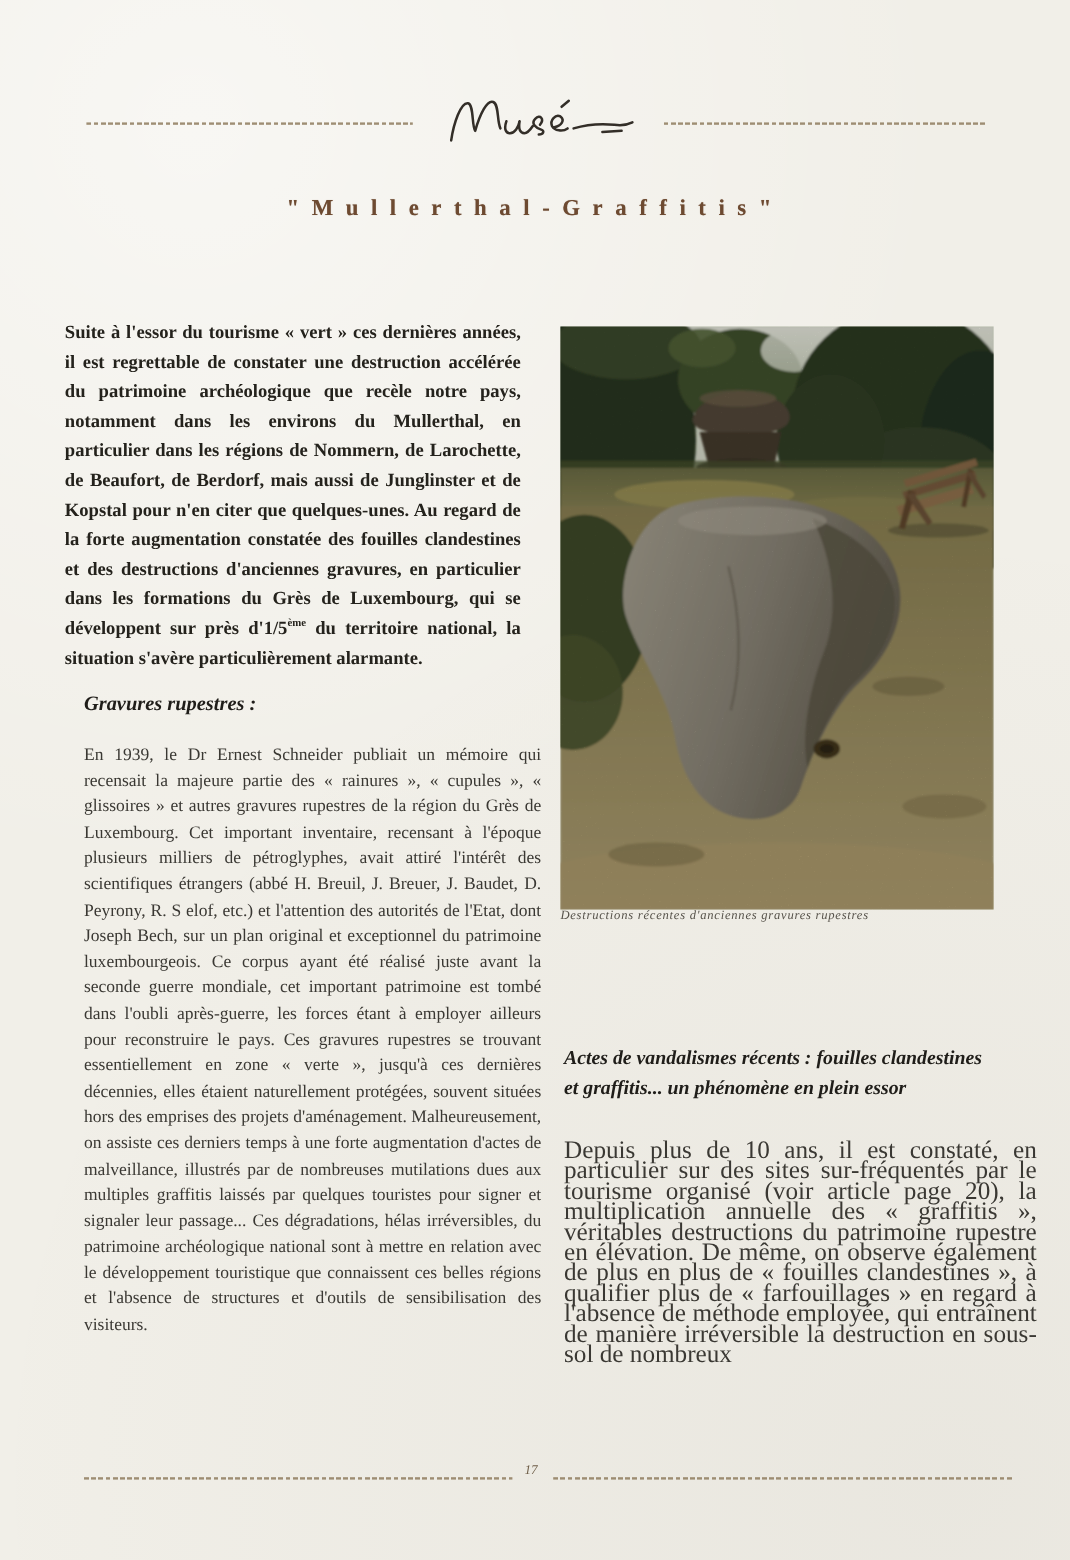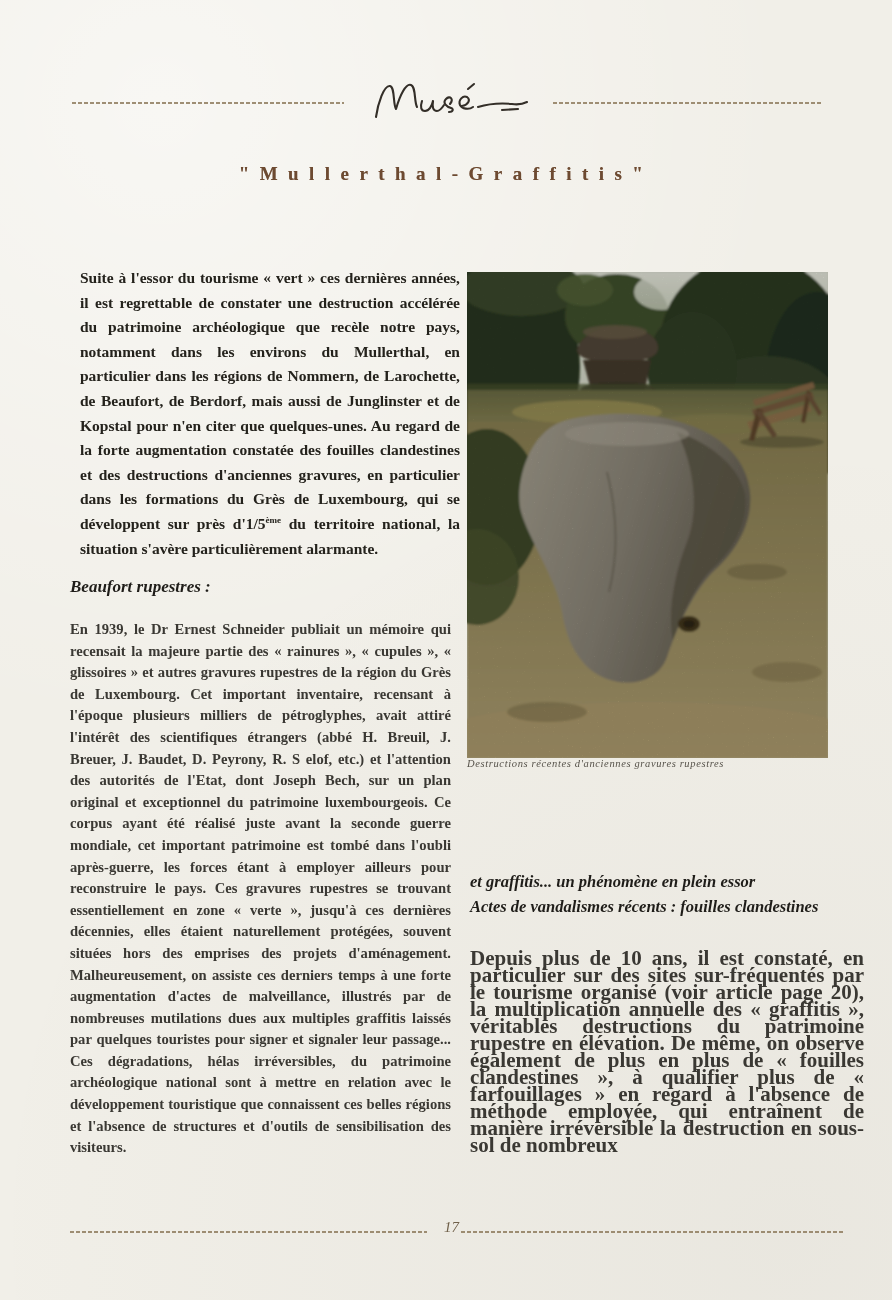--- a/index.html
+++ b/index.html
@@ -23,39 +23,39 @@
   .rule-top-right{left:553px;top:102px;width:268px;}
   .rule-bottom-left{left:70px;top:1231px;width:357px;}
   .rule-bottom-right{left:461px;top:1231px;width:384px;}
   .signature{position:absolute;left:362px;top:73px;width:185px;height:55px;}
   .title{
     position:absolute;left:0;right:0;top:163px;margin:0;text-align:center;
     font-size:19px;font-weight:700;letter-spacing:.55em;color:var(--title);
     text-shadow:0 0 .6px rgba(109,74,49,.55);
   }
   .intro{
-    position:absolute;left:80px;top:266px;width:380px;margin:0;
+    position:absolute;left:54px;top:266px;width:380px;margin:0;
     font-size:15.5px;font-weight:700;line-height:24.6px;text-align:justify;color:var(--intro-text);
   }
   .intro sup{font-size:9px;line-height:0;}
   .heading{position:absolute;margin:0;font-style:italic;font-weight:700;color:var(--heading);}
   .heading .hl{display:block;}
   .heading-1{left:70px;top:575px;width:410px;font-size:17px;line-height:24.5px;}
   .heading-2{left:470px;top:869px;width:410px;font-size:16.5px;line-height:25px;}
-  .body{position:absolute;margin:0;text-align:justify;color:var(--body-text);font-weight:bold;}
+  .body{position:absolute;margin:0;text-align:justify;color:var(--body-text);}
   .body-left{left:70px;top:619px;width:381px;font-size:14.6px;line-height:21.6px;}
   .body-right{left:470px;top:950px;width:394px;font-size:21px;line-height:17px;}
   .photo{position:absolute;left:467px;top:272px;width:361px;margin:0;}
   .photo svg{display:block;width:361px;height:486px;background:#dfe3d2;}
   .photo figcaption{
     font-style:italic;font-size:10.5px;letter-spacing:.06em;color:var(--caption);
   }
   .page-number{
-    position:absolute;left:444px;top:1219px;width:36px;text-align:left;
-    font-style:italic;font-size:15px;color:var(--page-number);
+    position:absolute;left:412px;top:1219px;width:36px;text-align:right;
+    font-style:italic;font-size:11px;color:var(--page-number);
   }
 </style>
 </head>
 <body>
 
 <div class="page">
 
   <div class="rule rule-top-left"></div>
   <svg class="signature" viewBox="0 0 185 55" aria-label="Musée">
     <g fill="none" stroke="#332e28" stroke-width="2.1" stroke-linecap="round" stroke-linejoin="round">
@@ -68,21 +68,21 @@
       <path d="M140,37 l16,-1"></path>
     </g>
   </svg>
   <div class="rule rule-top-right"></div>
 
   <h1 class="title">"Mullerthal-Graffitis"</h1>
 
   <p class="intro"><span>Suite à l'essor du tourisme « vert » ces dernières années, il est regrettable de constater une destruction accélérée du patrimoine archéologique que recèle notre pays, notamment dans les environs du Mullerthal, en particulier dans les régions de Nommern, de Larochette, de Beaufort, de Berdorf, mais aussi de Junglinster et de Kopstal pour n'en citer que quelques-unes. Au regard de la forte augmentation constatée des fouilles clandestines et des destructions d'anciennes gravures, en particulier dans les formations du Grès de Luxembourg, qui se développent sur près d'1/5</span><sup>ème</sup><span> du territoire national, la situation s'avère particulièrement alarmante.</span></p>
 
   <h2 class="heading heading-1">
-    <span class="hl">Beaufort rupestres :</span>
+    <span class="hl">Gravures rupestres :</span>
   </h2>
 
   <p class="body body-left">En 1939, le Dr Ernest Schneider publiait un mémoire qui recensait la majeure partie des « rainures », « cupules », « glissoires » et autres gravures rupestres de la région du Grès de Luxembourg. Cet important inventaire, recensant à l'époque plusieurs milliers de pétroglyphes, avait attiré l'intérêt des scientifiques étrangers (abbé H. Breuil, J. Breuer, J. Baudet, D. Peyrony, R. S elof, etc.) et l'attention des autorités de l'Etat, dont Joseph Bech, sur un plan original et exceptionnel du patrimoine luxembourgeois. Ce corpus ayant été réalisé juste avant la seconde guerre mondiale, cet important patrimoine est tombé dans l'oubli après-guerre, les forces étant à employer ailleurs pour reconstruire le pays. Ces gravures rupestres se trouvant essentiellement en zone « verte », jusqu'à ces dernières décennies, elles étaient naturellement protégées, souvent situées hors des emprises des projets d'aménagement. Malheureusement, on assiste ces derniers temps à une forte augmentation d'actes de malveillance, illustrés par de nombreuses mutilations dues aux multiples graffitis laissés par quelques touristes pour signer et signaler leur passage... Ces dégradations, hélas irréversibles, du patrimoine archéologique national sont à mettre en relation avec le développement touristique que connaissent ces belles régions et l'absence de structures et d'outils de sensibilisation des visiteurs.</p>
 
   <figure class="photo">
     <svg viewBox="0 0 361 486" preserveAspectRatio="none" aria-label="Grand bloc de grès dans une clairière avec forêt, rocher et banc en bois">
       <defs>
         <linearGradient id="sky" x1="0" y1="0" x2="0" y2="1">
           <stop offset="0" stop-color="#eceee2"></stop>
             <stop offset="1" stop-color="#d6dcc8"></stop>
@@ -162,22 +162,22 @@
           <ellipse cx="320" cy="400" rx="35" ry="10" fill="#8a7c50" opacity=".6"></ellipse>
           <ellipse cx="80" cy="440" rx="40" ry="10" fill="#7c7048" opacity=".5"></ellipse>
         </g>
       </g>
       <rect width="361" height="486" filter="url(#grain)" opacity=".2"></rect>
     </svg>
     <figcaption>Destructions récentes d'anciennes gravures rupestres</figcaption>
   </figure>
 
   <h2 class="heading heading-2">
+    <span class="hl">Actes de vandalismes récents : fouilles clandestines</span>
     <span class="hl">et graffitis... un phénomène en plein essor</span>
-    <span class="hl">Actes de vandalismes récents : fouilles clandestines</span>
   </h2>
 
   <p class="body body-right">Depuis plus de 10 ans, il est constaté, en particulier sur des sites sur-fréquentés par le tourisme organisé (voir article page 20), la multiplication annuelle des « graffitis », véritables destructions du patrimoine rupestre en élévation. De même, on observe également de plus en plus de « fouilles clandestines », à qualifier plus de « farfouillages » en regard à l'absence de méthode employée, qui entraînent de manière irréversible la destruction en sous-sol de nombreux</p>
 
   <div class="rule rule-bottom-left"></div>
   <div class="page-number">17</div>
   <div class="rule rule-bottom-right"></div>
 
 </div>
 

